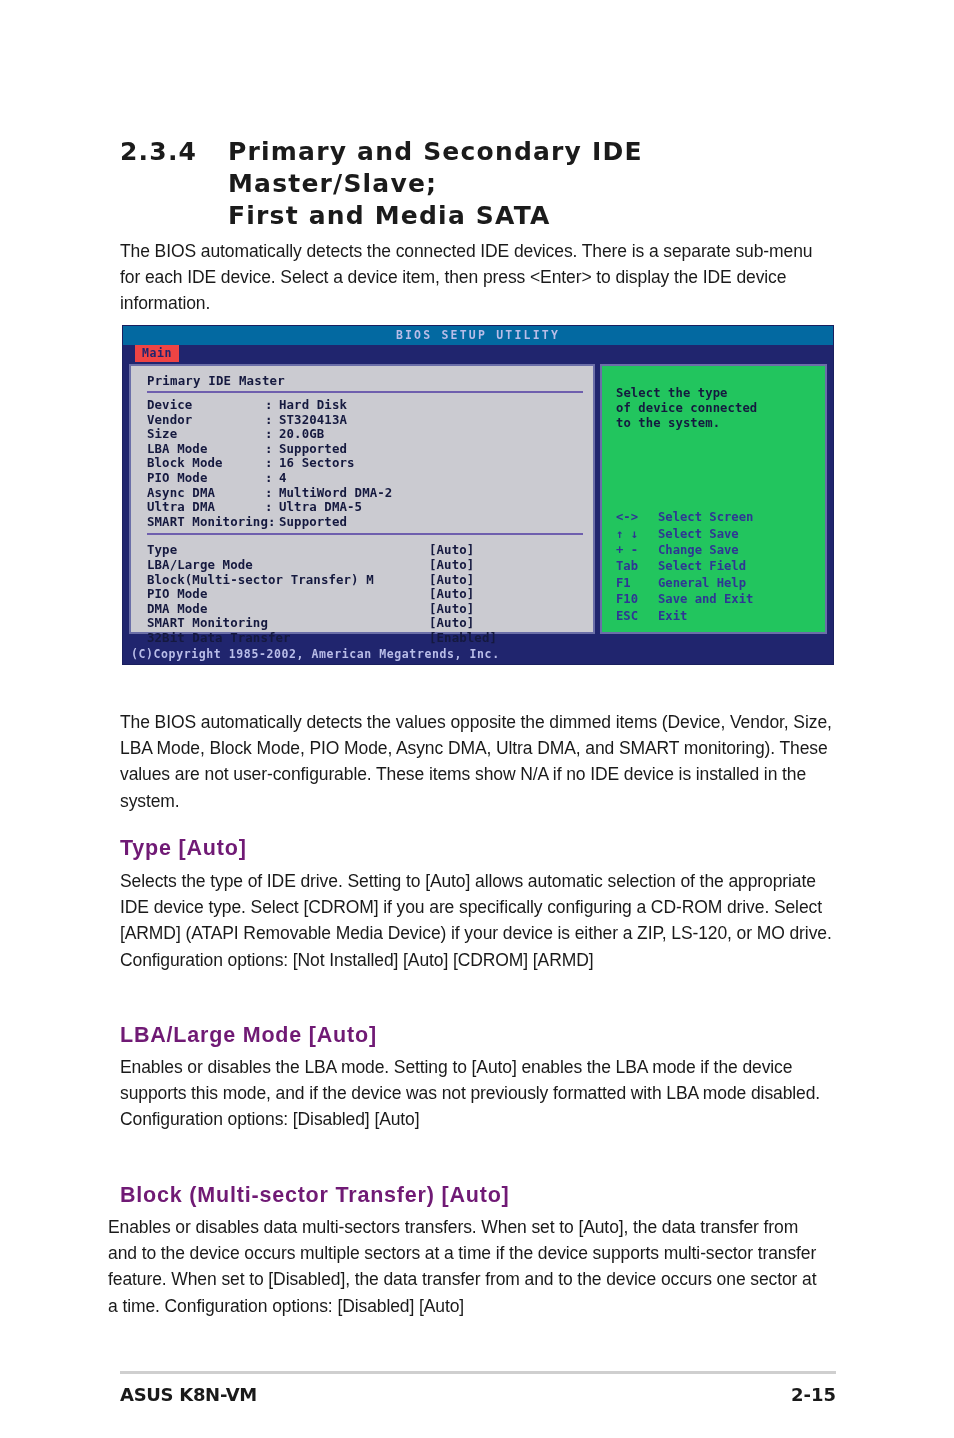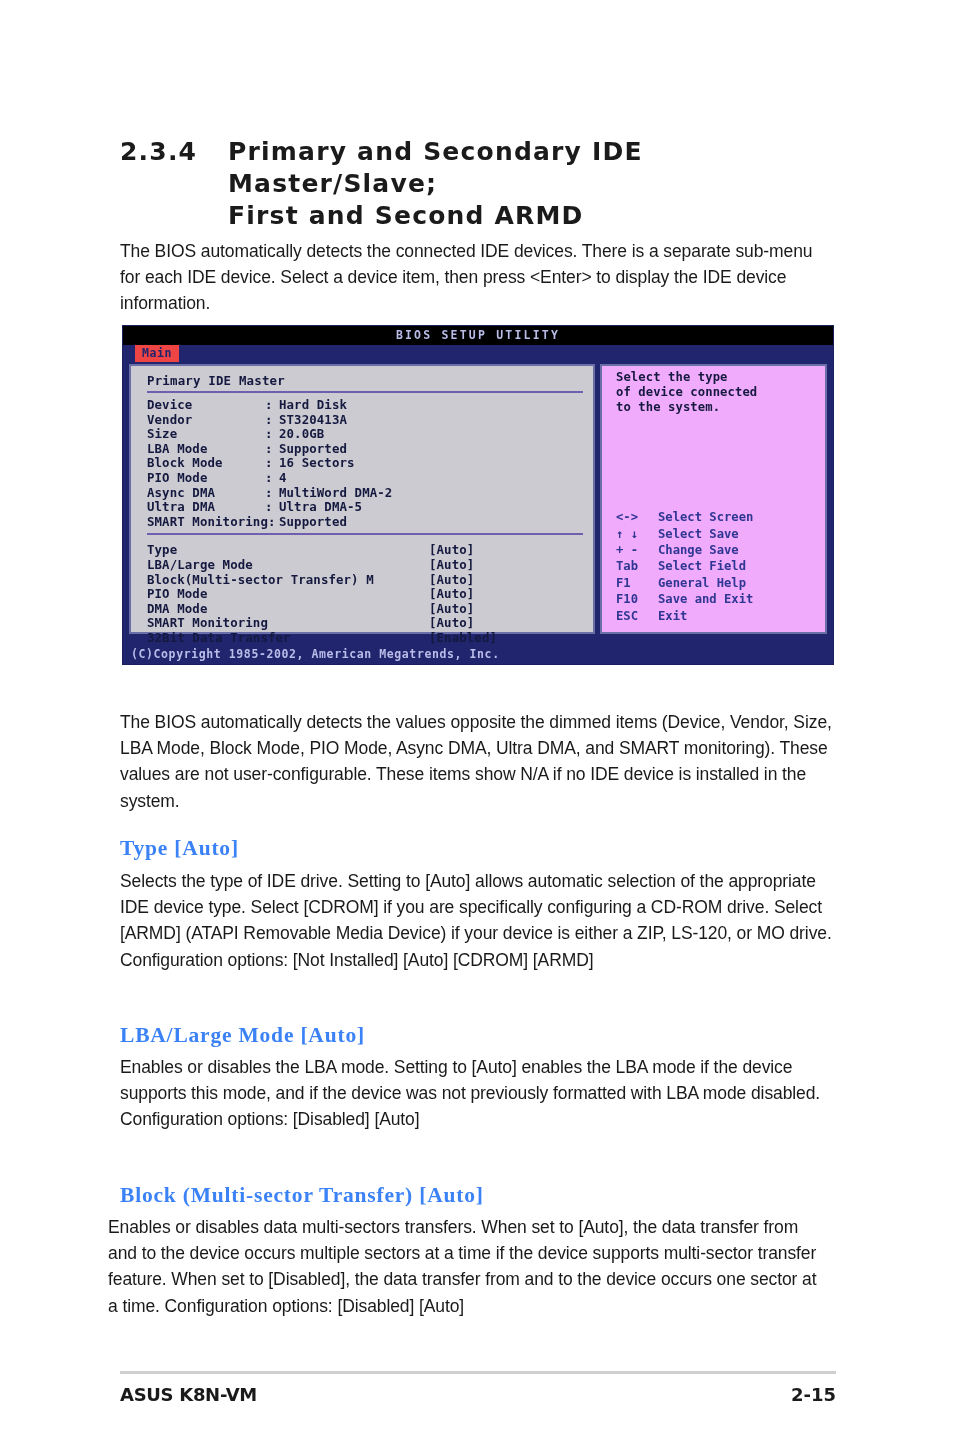--- a/index.html
+++ b/index.html
@@ -56,25 +56,25 @@
     line-height: 26.4px;
     color: #1a1a1a;
     letter-spacing: -0.1px;
   }
   .para-intro { left: 120px; top: 196px; width: 700px; }
   .para-dim   { left: 120px; top: 667px; width: 715px; }
 
   
   .sub-head {
     position: absolute;
-    font-family: Liberation Serif, serif;
+    font-family: Liberation Sans, sans-serif;
     font-weight: bold;
     font-size: 21.5px;
     letter-spacing: 0.8px;
-    color: #3b82f6;
+    color: #701a75;
   }
   .sub-type  { left: 120px; top: 790px; }
   .sub-lba   { left: 120px; top: 977px; }
   .sub-block { left: 120px; top: 1137px; }
 
   .body-type  { left: 120px; top: 826px; width: 720px; }
   .body-lba   { left: 120px; top: 1012px; width: 720px; }
   .body-block { left: 108px; top: 1172px; width: 720px; }
 
   
@@ -86,21 +86,21 @@
     height: 340px;
     background: #20256e;
     border: 1px solid #1a1f5e;
     box-sizing: border-box;
     font-family: "DejaVu Sans Mono", monospace;
     overflow: hidden;
   }
   .bios-titlebar {
     position: relative;
     height: 19px;
-    background: #000000;
+    background: #0369a1;
   }
   .bios-title {
     position: absolute;
     left: 0; right: 0;
     top: 2px;
     text-align: center;
     color: #b9bde8;
     font-size: 11.5px;
     font-weight: bold;
     letter-spacing: 2.2px;
@@ -137,24 +137,24 @@
     width: 466px;
     background: #cbcbd1;
     border: 2px solid #6b6fa8;
     box-sizing: border-box;
     padding: 7px 10px 6px 16px;
   }
   .bios-right {
     position: relative;
     flex: 1 1 auto;
     margin-left: 5px;
-    background: #f0abfc;
+    background: #22c55e;
     border: 2px solid #6b6fa8;
     box-sizing: border-box;
-    padding: 4px 10px 6px 14px;
+    padding: 20px 10px 6px 14px;
   }
 
   .bios-subtitle {
     color: #15193f;
     font-size: 12.4px;
     font-weight: bold;
     letter-spacing: 0.2px;
     margin-bottom: 3px;
   }
   .bios-rule {
@@ -253,21 +253,21 @@
 </style>
 </head>
 <body>
 
 <div class="page">
 
   <div class="sec-head">
     <span class="sec-num">2.3.4</span>
     <span class="sec-title">
       <span class="l1">Primary and Secondary IDE Master/Slave;</span>
-      <span class="l2">First and Second ARMD</span>
+      <span class="l2">First and Media SATA</span>
     </span>
   </div>
 
   <p class="para para-intro">The BIOS automatically detects the connected IDE devices. There is a separate sub-menu for each IDE device. Select a device item, then press &lt;Enter&gt; to display the IDE device information.</p>
 
   <div class="bios">
 
     <div class="bios-titlebar">
       <div class="bios-title">BIOS SETUP UTILITY</div>
     </div>

